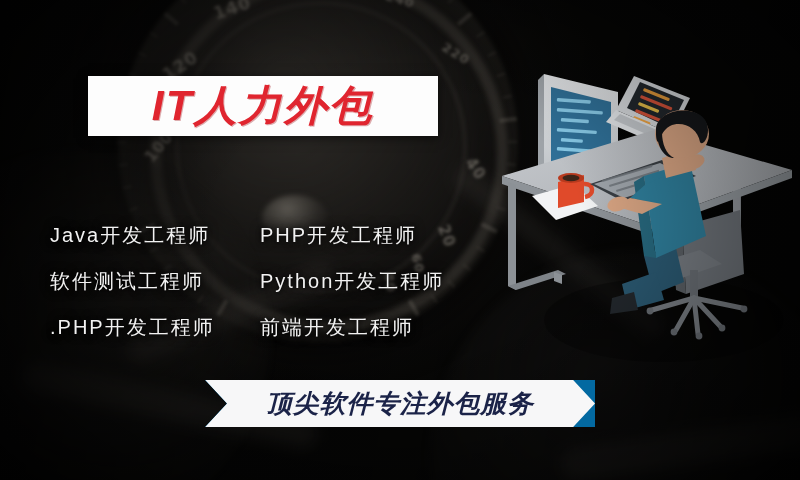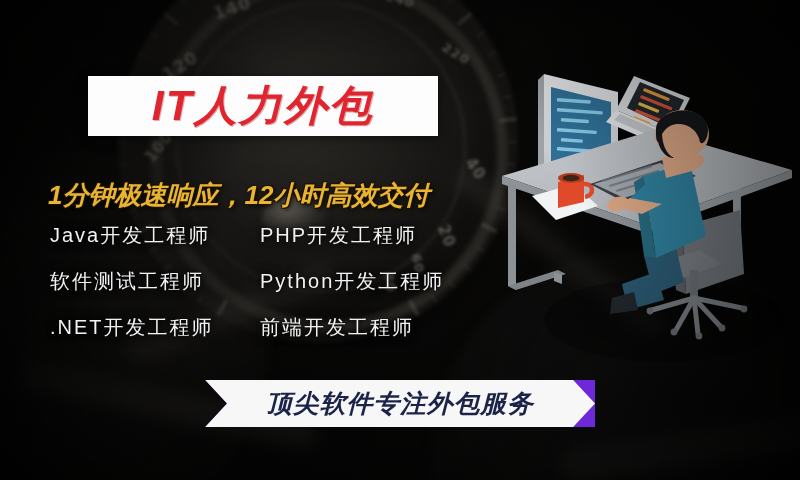--- a/index.html
+++ b/index.html
@@ -111,21 +111,21 @@
   }
   .svc{
     color:#f2f2f2;font-size:20px;font-weight:400;
     letter-spacing:2px;white-space:nowrap;line-height:26px;
     text-shadow:0 1px 5px rgba(0,0,0,.95), 0 0 11px rgba(0,0,0,.8);
   }
 
   
   .ribbon{
     position:absolute;left:205px;top:380px;width:390px;height:47px;
-    background:#6d28d9;
+    background:#0369a1;
     clip-path:polygon(0% 0%, 100% 0%, 100% 100%, 0% 100%, 5.6% 50%);
     display:flex;align-items:center;justify-content:center;
     box-shadow:0 3px 14px rgba(0,0,0,.6);
   }
   .ribbon-inner{
     position:absolute;inset:0;
     clip-path:polygon(0% 0%, 94.4% 0%, 100% 50%, 94.4% 100%, 0% 100%, 5.6% 50%);
     background:#f7f7f8;
     display:flex;align-items:center;justify-content:center;
   }
@@ -328,28 +328,27 @@
       </g>
     </svg>
   </div>
 
   <div class="vignette"></div>
 
   <div class="title-banner">
     <div class="title-text">IT人力外包</div>
   </div>
 
-  <div class="subtitle">1分钟极速响应，12小时高效交付</div>
 
   <div class="services">
     <div class="svc">Java开发工程师</div>
     <div class="svc">PHP开发工程师</div>
     <div class="svc">软件测试工程师</div>
     <div class="svc">Python开发工程师</div>
-    <div class="svc">.NET开发工程师</div>
+    <div class="svc">.PHP开发工程师</div>
     <div class="svc">前端开发工程师</div>
   </div>
 
   <div class="ribbon">
     <div class="ribbon-inner">
       <div class="ribbon-text">顶尖软件专注外包服务</div>
     </div>
   </div>
 
 </div>

